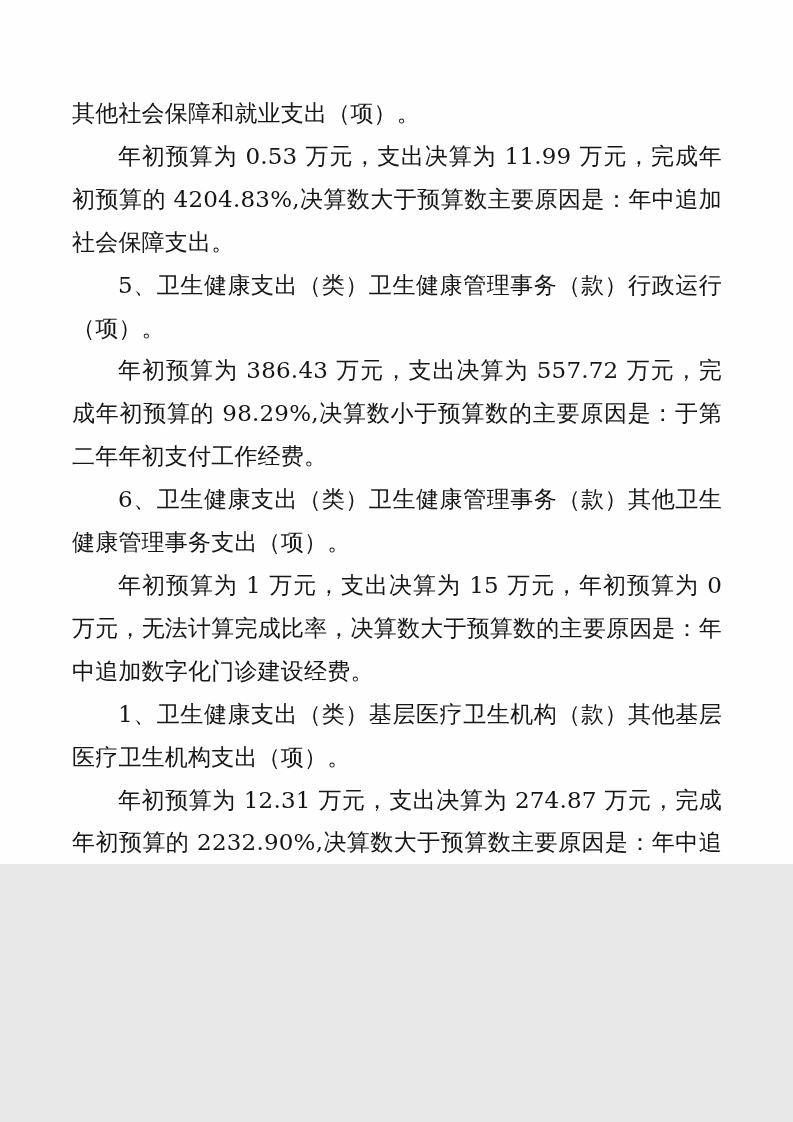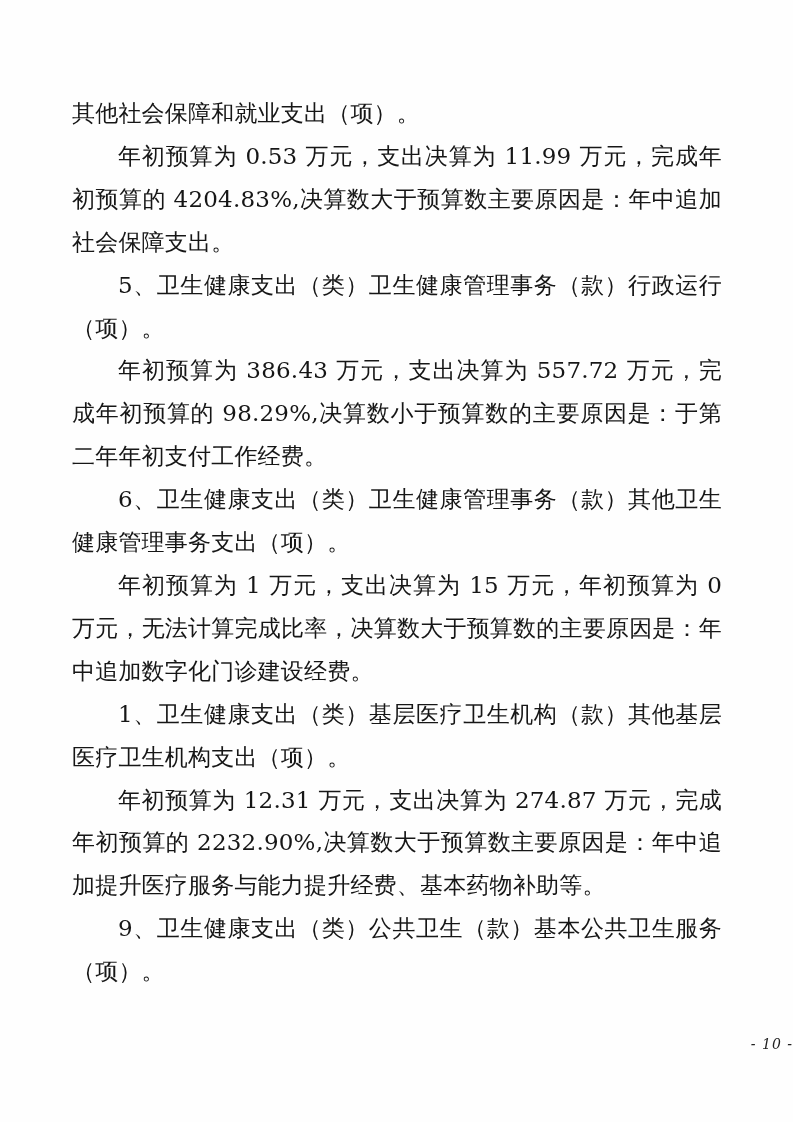--- a/index.html
+++ b/index.html
@@ -3,21 +3,21 @@
 <meta charset="utf-8">
 <style>
   html, body {
     margin: 0;
     padding: 0;
     background: #e8e8e8;
   }
   .page {
     position: relative;
     width: 793px;
-    height: 1122px;
+    height: 864px;
     margin: 0 auto;
     background: #fefefe;
     overflow: hidden;
     font-family: "DejaVu Serif", "Liberation Serif", serif;
     color: #161616;
   }
   .doc-body {
     position: absolute;
     left: 72px;
     top: 92px;

